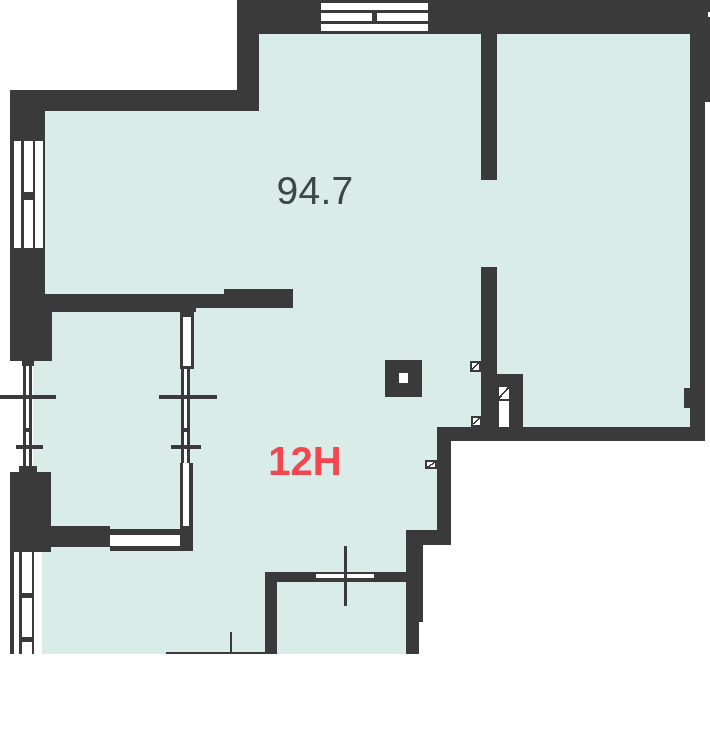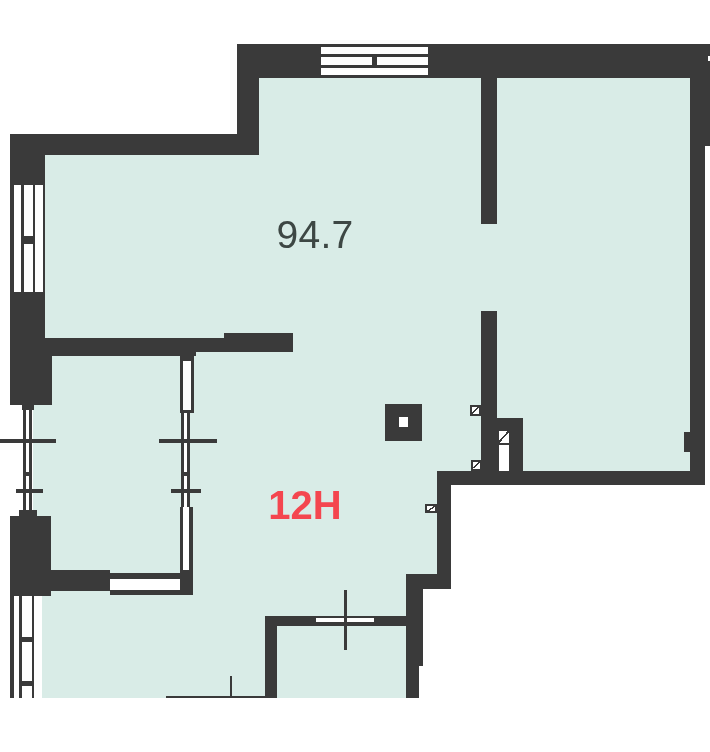--- a/index.html
+++ b/index.html
@@ -1,16 +1,16 @@
 <!DOCTYPE html>
 <html><head>
 <meta charset="utf-8">
 <style>
   html,body{margin:0;padding:0;background:#ffffff;}
-  #plan{width:710px;height:654px;position:relative;margin-top:44px;}
+  #plan{width:710px;height:654px;position:relative;}
   svg{display:block;}
   text{font-family:"Liberation Sans", sans-serif;}
 </style>
 </head>
 <body>
 
 <div id="plan">
 <svg width="710" height="752" viewBox="0 0 710 752">
 <g shape-rendering="crispEdges">
 

